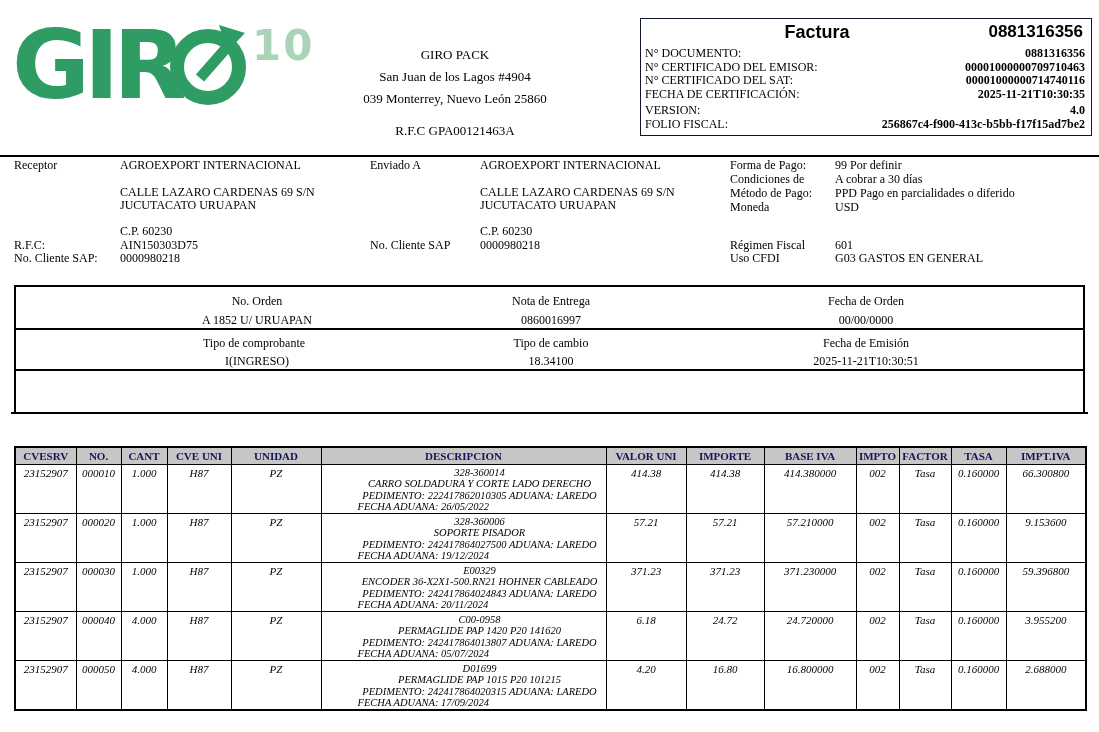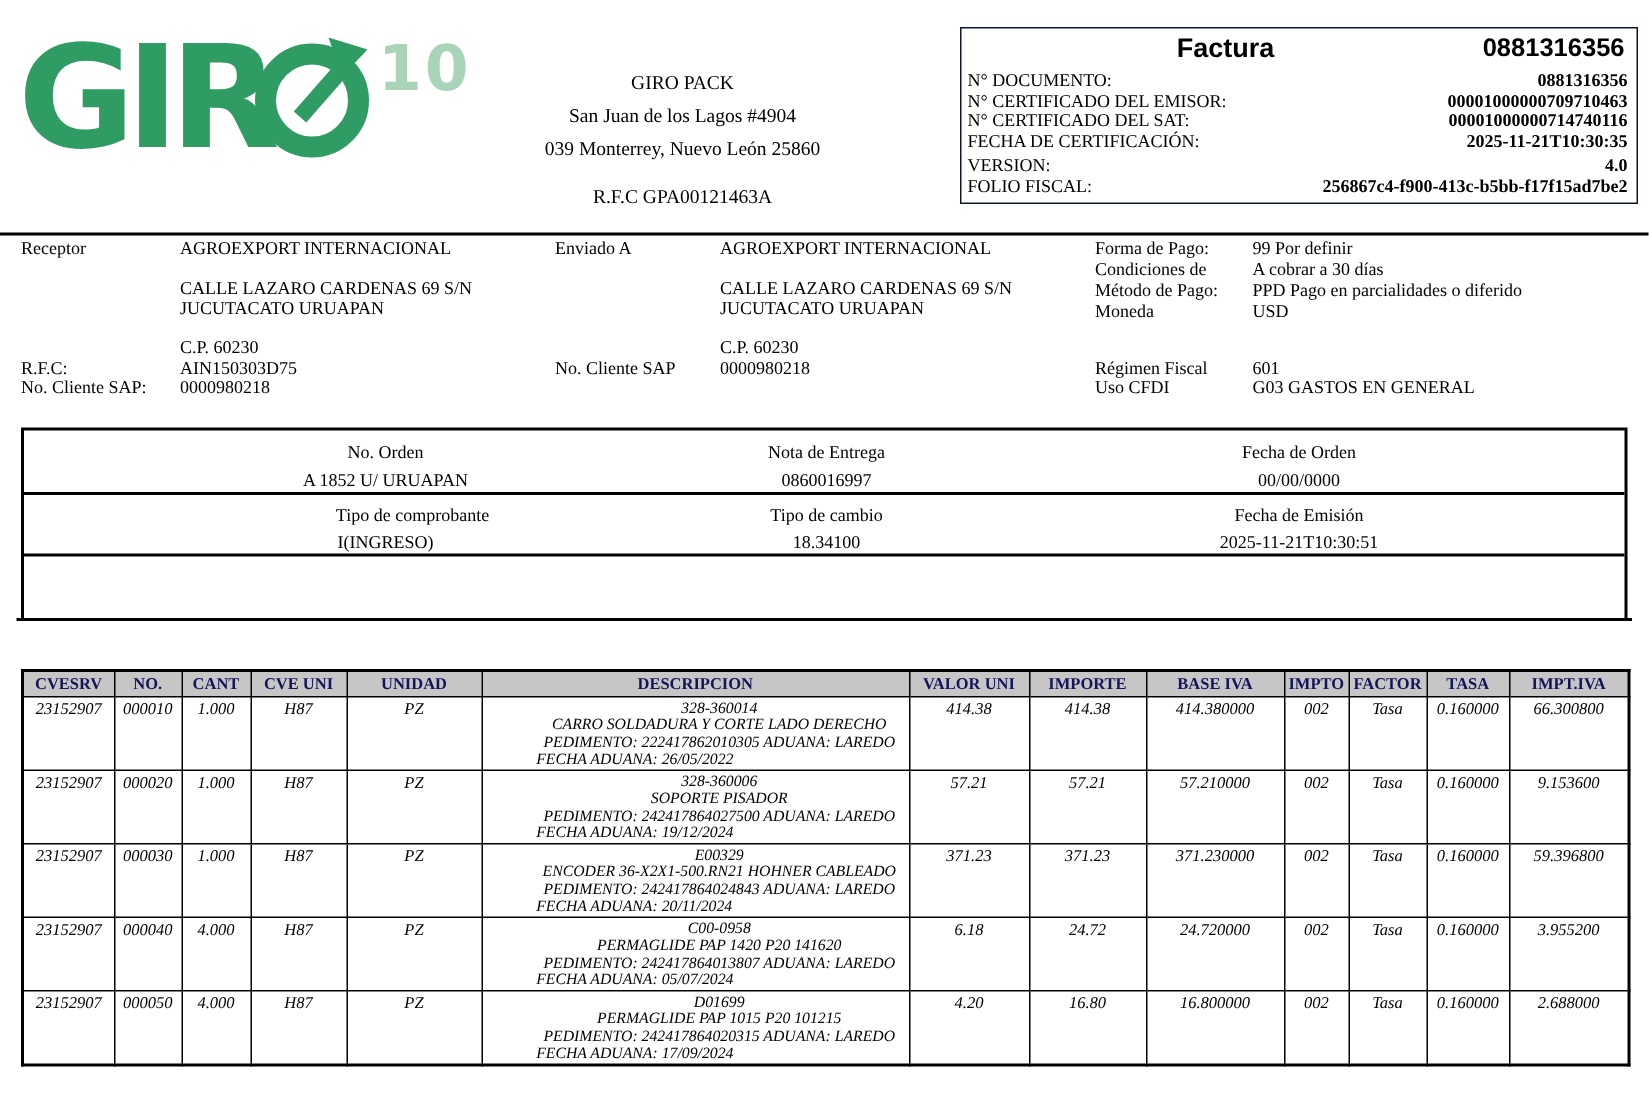--- a/index.html
+++ b/index.html
@@ -153,21 +153,21 @@
   <span class="abs b" style="left:835px;top:252px">G03 GASTOS EN GENERAL</span>
 
   <div class="orden-box">
     <span class="cell" style="left:241px;top:7px">No. Orden</span>
     <span class="cell" style="left:535px;top:7px">Nota de Entrega</span>
     <span class="cell" style="left:850px;top:7px">Fecha de Orden</span>
     <span class="cell" style="left:241px;top:26px">A 1852 U/ URUAPAN</span>
     <span class="cell" style="left:535px;top:26px">0860016997</span>
     <span class="cell" style="left:850px;top:26px">00/00/0000</span>
     <div class="div-line" style="top:41px"></div>
-    <span class="cell" style="left:259px;top:49px">Tipo de comprobante</span>
+    <span class="cell" style="left:238px;top:49px">Tipo de comprobante</span>
     <span class="cell" style="left:535px;top:49px">Tipo de cambio</span>
     <span class="cell" style="left:850px;top:49px">Fecha de Emisión</span>
     <span class="cell" style="left:241px;top:67px">I(INGRESO)</span>
     <span class="cell" style="left:535px;top:67px">18.34100</span>
     <span class="cell" style="left:850px;top:67px">2025-11-21T10:30:51</span>
     <div class="div-line" style="top:82px"></div>
   </div>
 
   <div class="conceptos-topline"></div>
 

